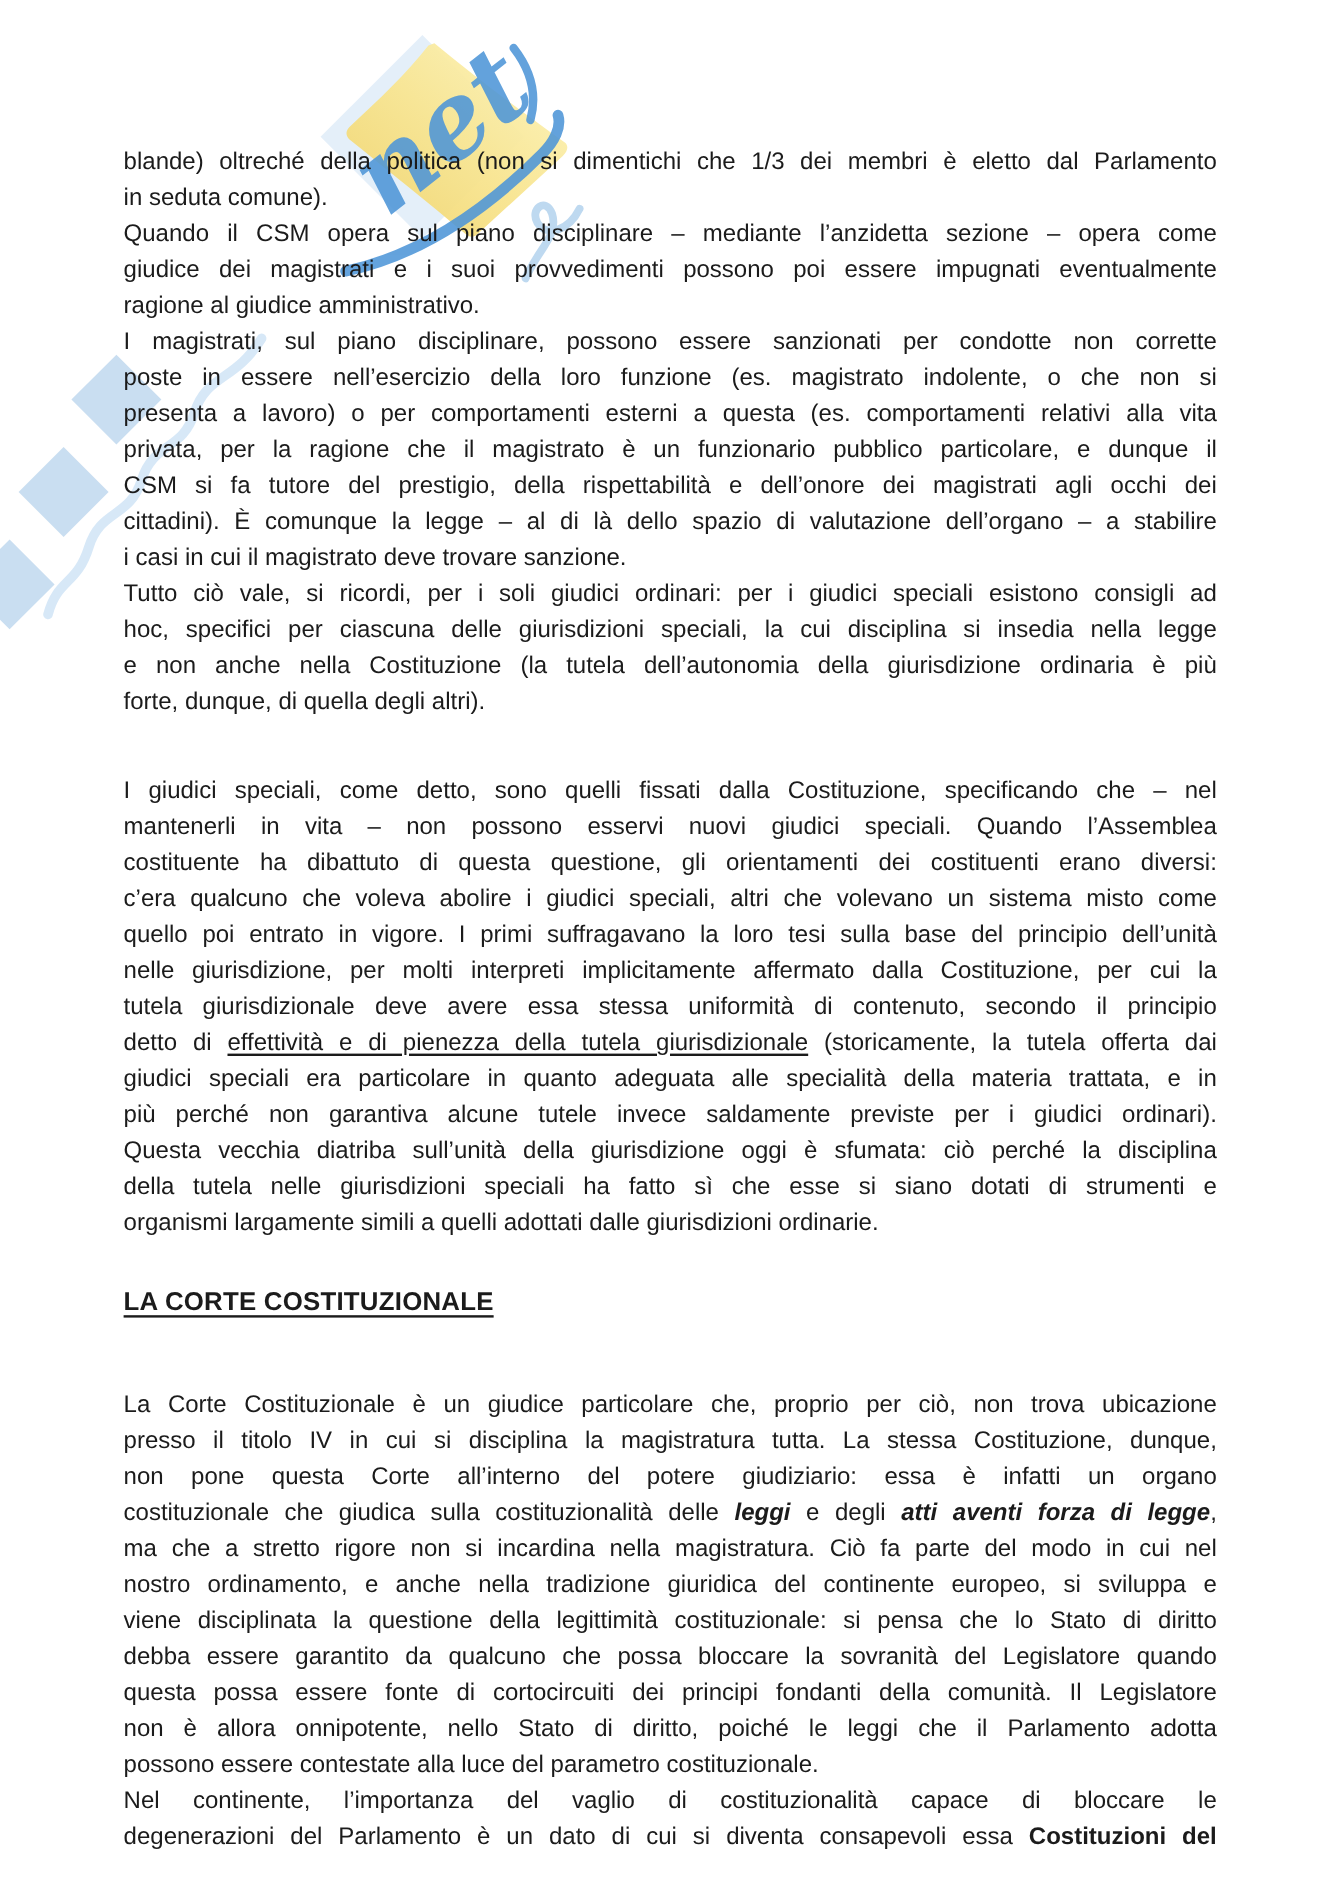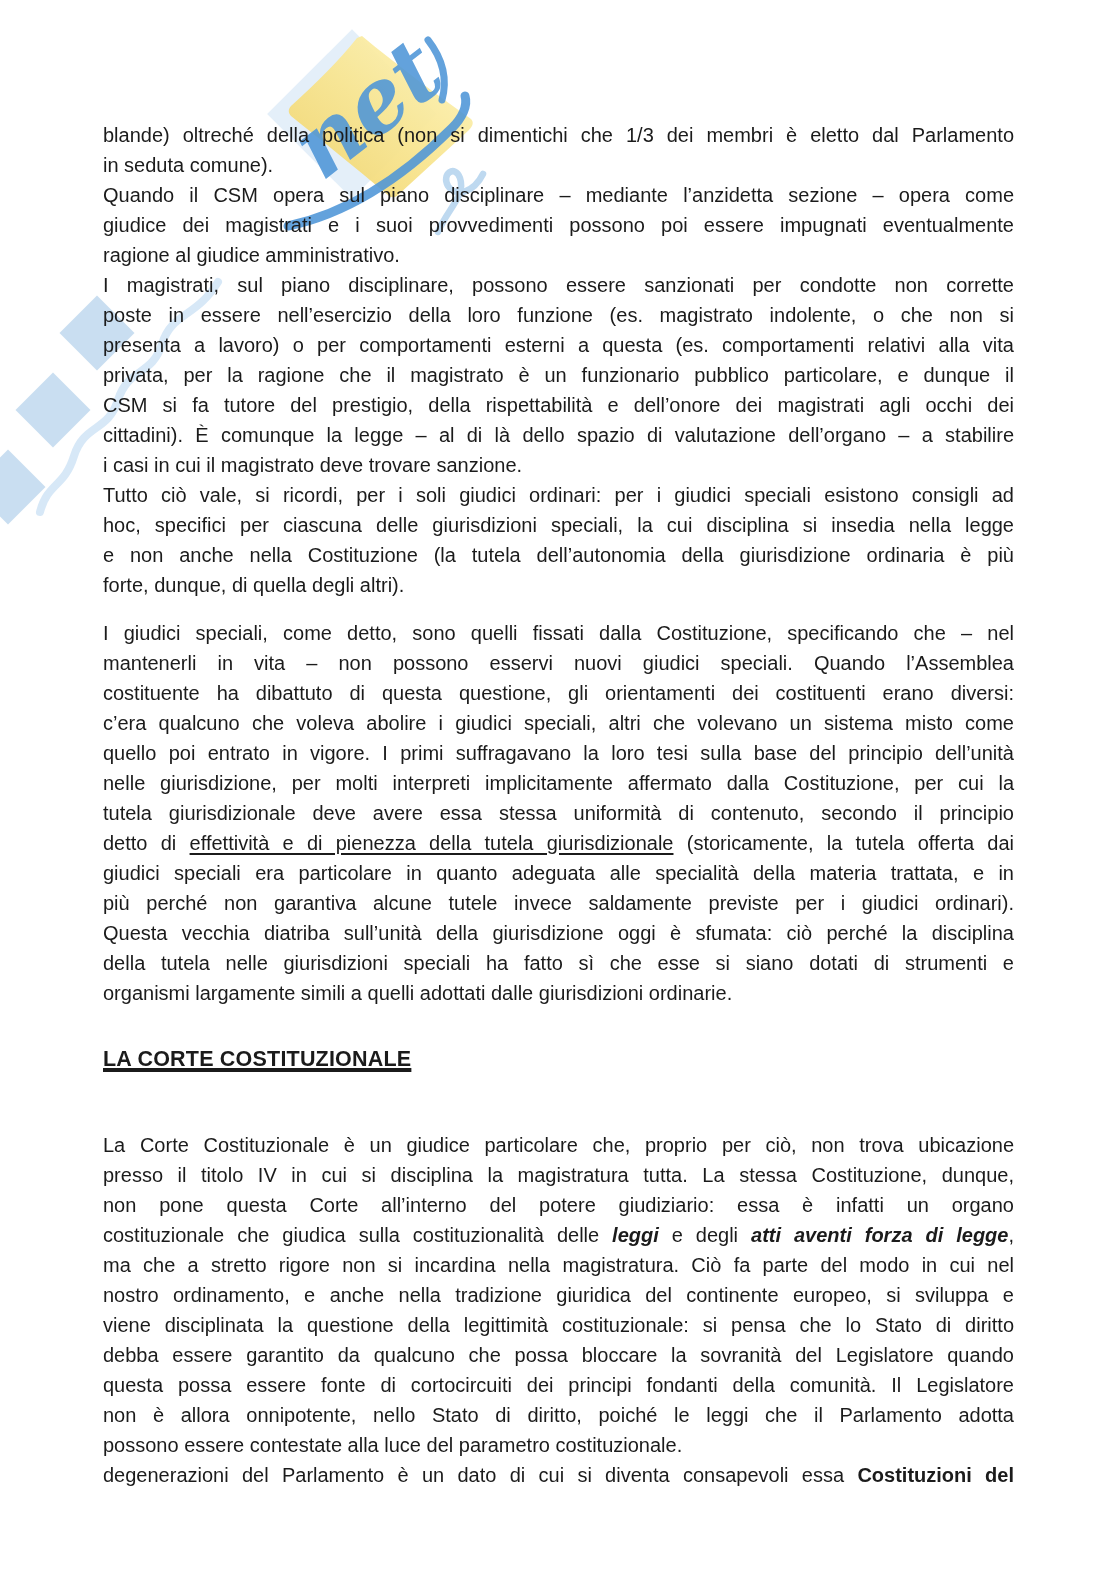--- a/index.html
+++ b/index.html
@@ -24,22 +24,22 @@
   .para { margin: 0; }
   .line { text-align: justify; text-align-last: justify; }
   .line.last { text-align-last: left; }
   .seg-i  { }
   .seg-b  { font-weight: bold; }
   .seg-bi { font-weight: bold; font-style: italic; }
   .seg-u  { text-decoration: underline; text-underline-offset: 3px; }
   .heading { font-weight: bold; font-size: 21.5px; line-height: 30px; letter-spacing: 0.2px; }
   .heading-text { text-decoration: underline; text-decoration-thickness: 2px; text-underline-offset: 4px; }
   
-  .blk-p-giudici-speciali { margin-top: 18px; }
-  .blk-h-corte            { margin-top: 36px; text-decoration: underline; }
+  .blk-p-giudici-speciali { margin-top: 44px; }
+  .blk-h-corte            { margin-top: 36px; }
   .blk-p-la-corte         { margin-top: 56px; }
 </style>
 </head>
 <body>
 
 <svg class="watermark-layer" width="1116" height="1579" viewBox="0 0 1116 1579" aria-hidden="true">
   <defs>
     <linearGradient id="noteGrad" x1="1" y1="0" x2="0" y2="1">
       <stop offset="0" stop-color="#fdf5bf"></stop>
       <stop offset="0.5" stop-color="#f8e591"></stop>
@@ -124,15 +124,16 @@
       <div class="line"><span>costituzionale che giudica sulla costituzionalità delle </span><span class="seg-bi">leggi</span><span> e degli </span><span class="seg-bi">atti aventi forza di legge</span><span>,</span></div>
       <div class="line"><span>ma che a stretto rigore non si incardina nella magistratura. Ciò fa parte del modo in cui nel</span></div>
       <div class="line"><span>nostro ordinamento, e anche nella tradizione giuridica del continente europeo, si sviluppa e</span></div>
       <div class="line"><span>viene disciplinata la questione della legittimità costituzionale: si pensa che lo Stato di diritto</span></div>
       <div class="line"><span>debba essere garantito da qualcuno che possa bloccare la sovranità del Legislatore quando</span></div>
       <div class="line"><span>questa possa essere fonte di cortocircuiti dei principi fondanti della comunità. Il Legislatore</span></div>
       <div class="line"><span>non è allora onnipotente, nello Stato di diritto, poiché le leggi che il Parlamento adotta</span></div>
       <div class="line last"><span>possono essere contestate alla luce del parametro costituzionale.</span></div>
     </div>
     <div class="para blk-p-nel-continente">
+      <div class="line"><span>Nel continente, l’importanza del vaglio di costituzionalità capace di bloccare le</span></div>
       <div class="line"><span>degenerazioni del Parlamento è un dato di cui si diventa consapevoli essa </span><span class="seg-b">Costituzioni del</span></div>
     </div>
   </div>
 
 </body></html>

